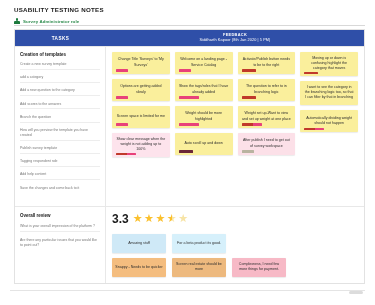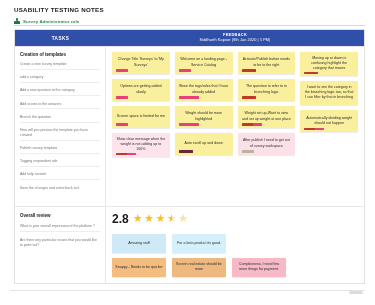--- a/index.html
+++ b/index.html
@@ -242,21 +242,21 @@
 
     <div class="board-row">
       <div class="col-tasks review-tasks">
         <div class="review-head">Overall review</div>
         <div class="review-q">What is your overall impression of the platform ?</div>
         <div class="review-q">Are there any particular issues that you would like to point out?</div>
       </div>
 
       <div class="col-notes">
         <div class="rating-row">
-          <span class="rating-value">2.8</span>
+          <span class="rating-value">3.3</span>
           <span class="stars">
             <span class="star">★</span>
             <span class="star">★</span>
             <span class="star">★</span>
             <span class="star half">★</span>
             <span class="star empty">★</span>
           </span>
         </div>
 
         <div class="review-grid">

